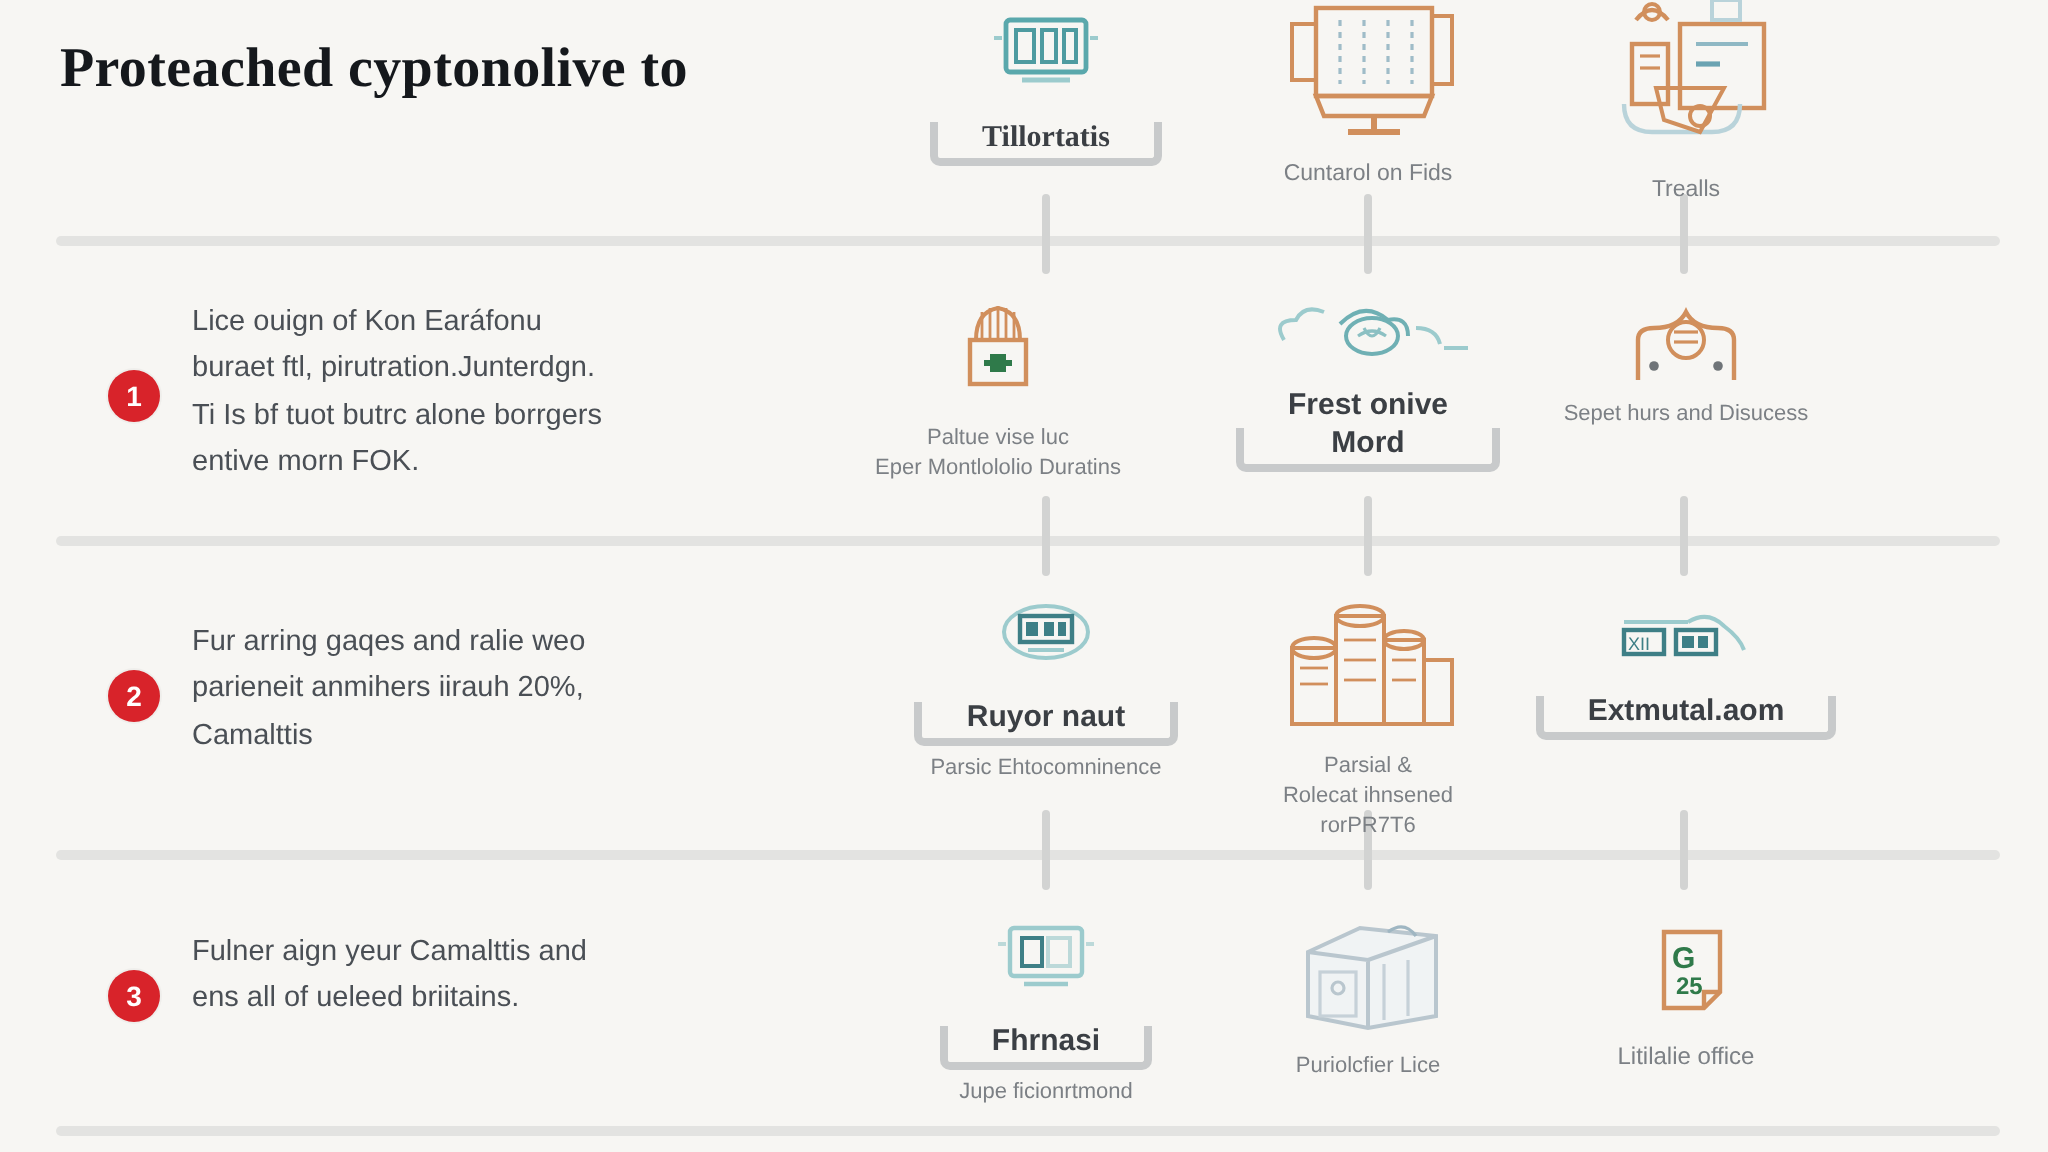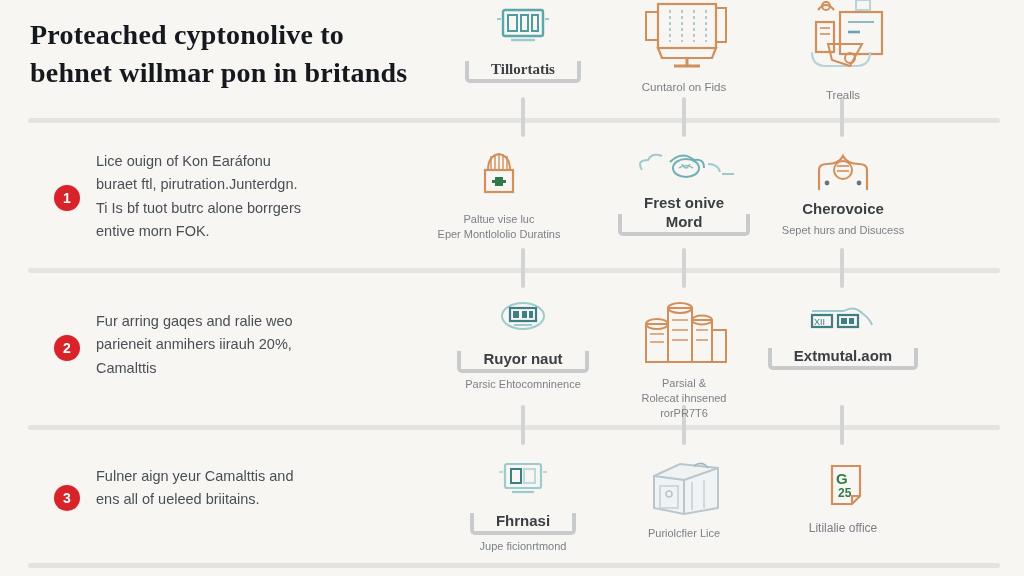--- a/index.html
+++ b/index.html
@@ -67,21 +67,20 @@
   .ico{display:block;margin:0 auto 6px;}
   svg{display:block;margin:0 auto;}
 </style>
 </head>
 <body>
 
 <div class="page">
 
   <div class="title">
     <div>Proteached cyptonolive to</div>
-    <div>behnet willmar pon in britands</div>
   </div>
 
   <div class="divider d0"></div>
   <div class="divider d1"></div>
   <div class="divider d2"></div>
   <div class="divider d3"></div>
 
   <div class="vline" style="left:521px;top:97px;height:40px;"></div>
   <div class="vline" style="left:682px;top:97px;height:40px;"></div>
   <div class="vline" style="left:840px;top:97px;height:40px;"></div>
@@ -200,21 +199,20 @@
     <span class="ico">
       <svg width="96" height="42" viewBox="0 0 96 42">
         <path d="M12 38 L12 18 q0 -6 8 -6 q12 0 16 -8 q4 8 16 8 q8 0 8 6 L60 38" fill="none" stroke="#d18f5c" stroke-width="2.2" transform="translate(12,0)"></path>
         <circle cx="48" cy="18" r="9" fill="none" stroke="#d18f5c" stroke-width="2"></circle>
         <line x1="42" y1="14" x2="54" y2="14" stroke="#d18f5c" stroke-width="1.6"></line>
         <line x1="42" y1="19" x2="54" y2="19" stroke="#d18f5c" stroke-width="1.6"></line>
         <circle cx="32" cy="31" r="2.4" fill="#6f7478"></circle>
         <circle cx="64" cy="31" r="2.4" fill="#6f7478"></circle>
       </svg>
     </span>
-    <div class="cap-bold sans">Cherovoice</div>
     <div class="cap-sub">Sepet hurs and Disucess</div>
   </div>
 
   <div class="badge" style="top:335px;">2</div>
   <div class="rowtext" style="top:310px;">
     <div>Fur arring gaqes and ralie weo</div>
     <div>parieneit anmihers iirauh 20%,</div>
     <div>Camalttis</div>
   </div>
 

